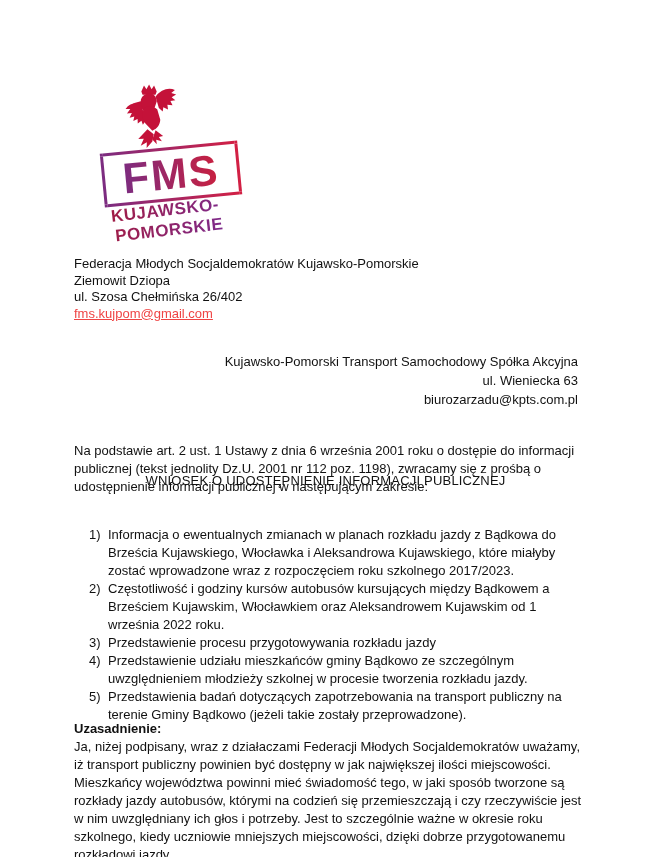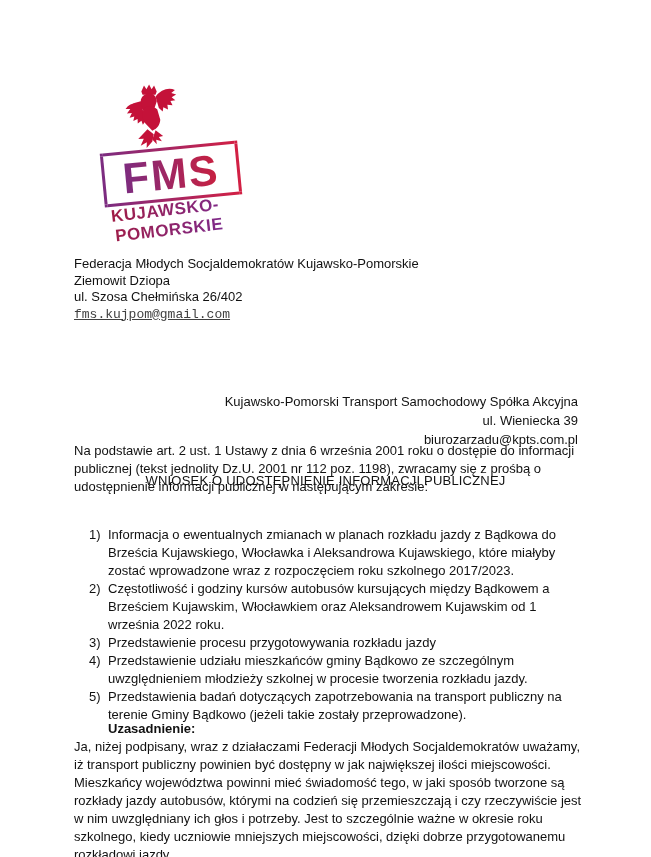--- a/index.html
+++ b/index.html
@@ -39,41 +39,41 @@
     font-weight:bold; font-size:17px; line-height:20px; letter-spacing:0.5px;
     background:linear-gradient(105deg,#a11c44,#7e2b8c);
     -webkit-background-clip:text; background-clip:text;
     -webkit-text-fill-color:transparent; color:transparent;
   }
   .logo-caption span { display:block; }
   .logo-caption span:last-child { padding-left:2px; }
 
   
   .sender { position:absolute; left:74px; top:256px; line-height:16.5px; }
-  .sender a { color:#404040; text-decoration:underline;font-family:Liberation Mono, monospace; }
+  .sender a { color:#ef4444; text-decoration:underline; }
   .recipient {
     position:absolute; right:73px; top:352px; width:420px;
-    text-align:right; line-height:19px;margin-top:40px;
+    text-align:right; line-height:19px;
   }
 
   
   .title {
     position:absolute; left:0; top:429px; width:651px;
     text-align:center; letter-spacing:0.2px;margin-top:43px;
   }
   .intro { position:absolute; left:74px; top:442px; width:508px; }
 
   
   .requests { position:absolute; left:89px; top:526px; width:489px; }
   .req { display:flex; align-items:flex-start; }
   .req .m { flex:0 0 19px; }
   .req .t { flex:1 1 auto; }
 
   
-  .just-head { position:absolute; left:74px; top:720px; font-weight:bold;margin-left:34px; }
+  .just-head { position:absolute; left:74px; top:720px; font-weight:bold; }
   .just-body { position:absolute; left:74px; top:738px; width:508px; }
 </style>
 </head>
 <body>
 
 <div class="page">
 
   <div class="logo">
     <svg class="eagle" viewBox="0 0 56 64" aria-hidden="true">
       <g fill="#c41239">
@@ -97,21 +97,21 @@
 
   <div class="sender">
     <div>Federacja Młodych Socjaldemokratów Kujawsko-Pomorskie</div>
     <div>Ziemowit Dziopa</div>
     <div>ul. Szosa Chełmińska 26/402</div>
     <div><a href="#">fms.kujpom@gmail.com</a></div>
   </div>
 
   <div class="recipient">
     <div>Kujawsko-Pomorski Transport Samochodowy Spółka Akcyjna</div>
-    <div>ul. Wieniecka 39</div>
+    <div>ul. Wieniecka 63</div>
     <div>biurozarzadu@kpts.com.pl</div>
   </div>
 
   <div class="title">WNIOSEK O UDOSTĘPNIENIE INFORMACJI PUBLICZNEJ</div>
 
   <div class="intro">Na podstawie art. 2 ust. 1 Ustawy z dnia 6 września 2001 roku o dostępie do informacji publicznej (tekst jednolity Dz.U. 2001 nr 112 poz. 1198), zwracamy się z prośbą o udostępnienie informacji publicznej w następującym zakresie:</div>
 
   <div class="requests">
     <div class="req">
       <span class="m">1)</span>

